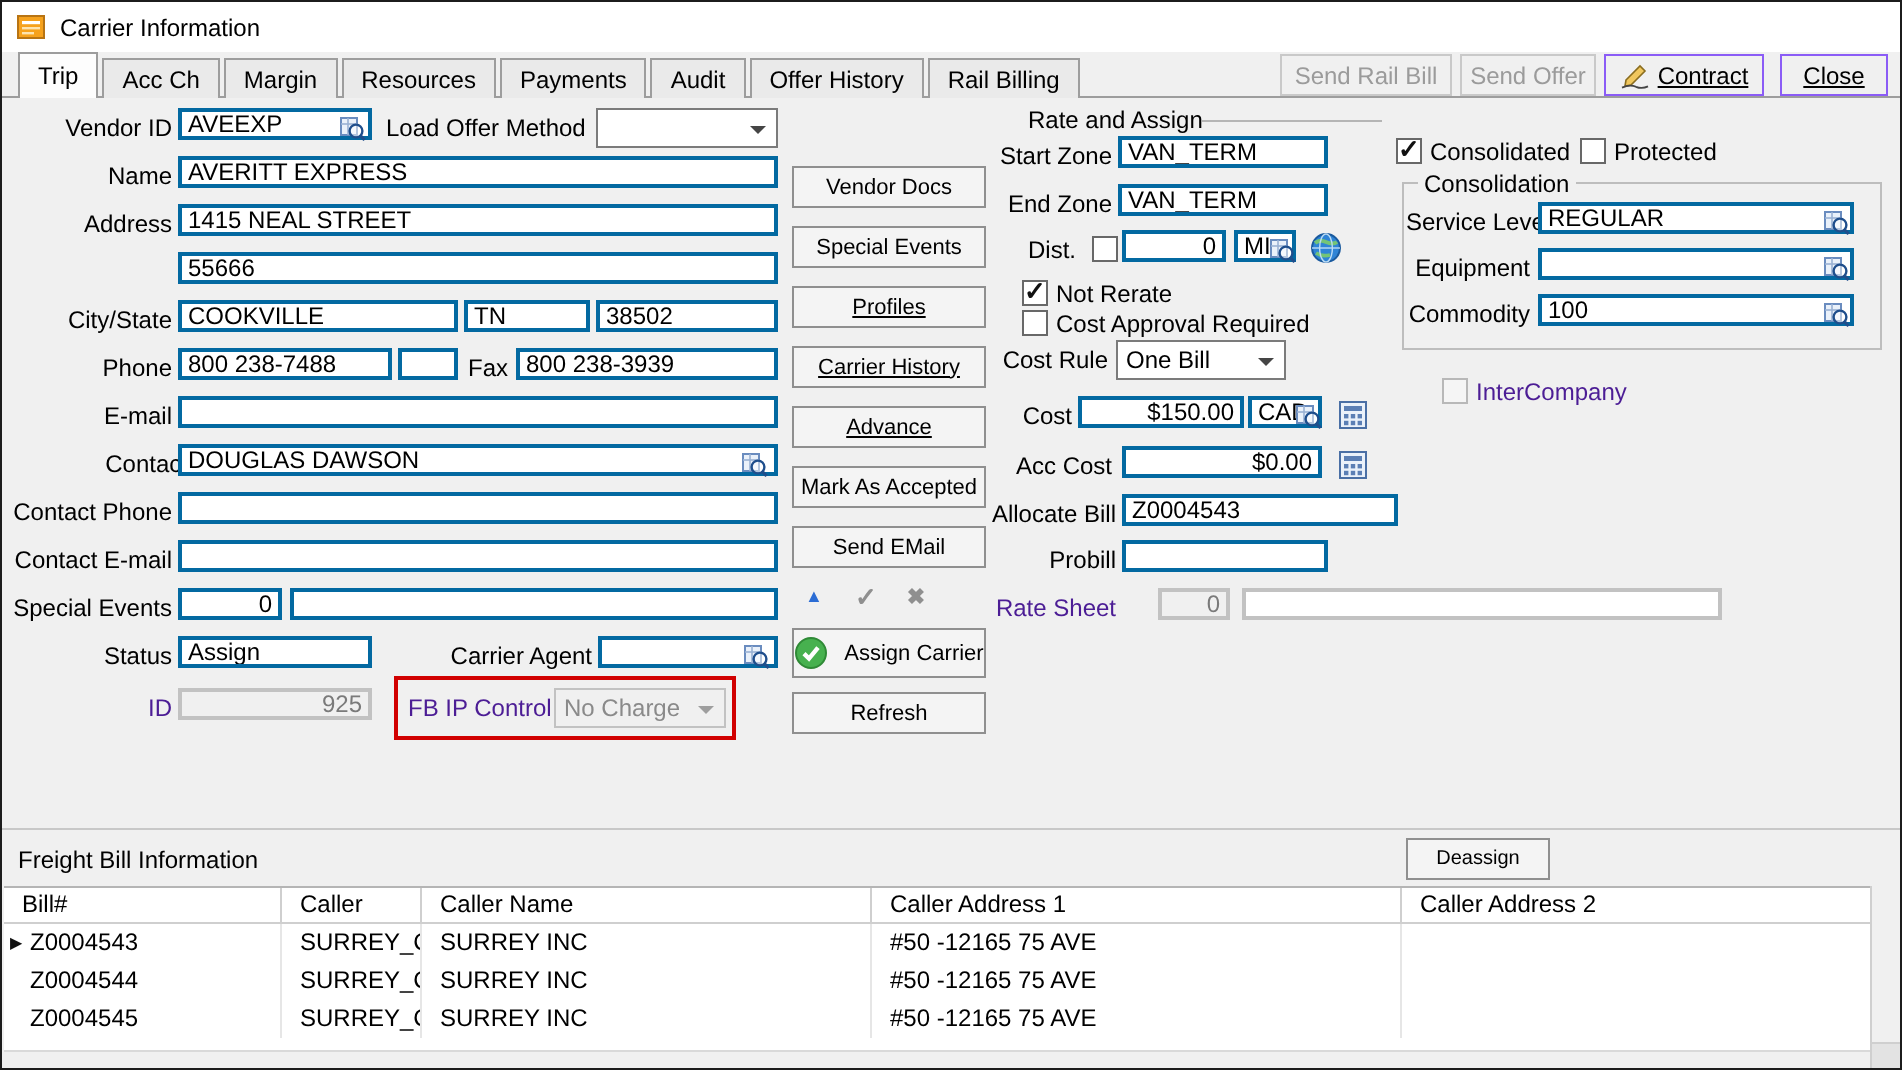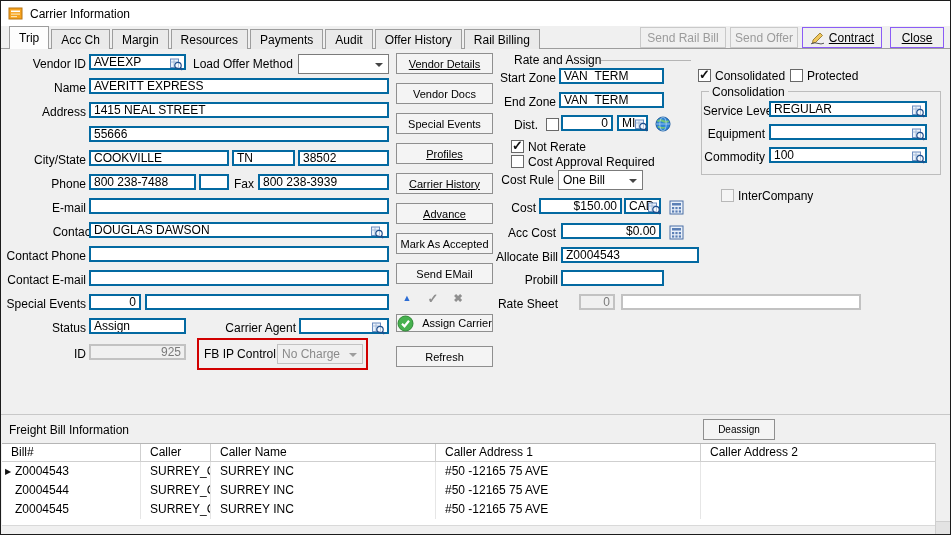--- a/index.html
+++ b/index.html
@@ -19,21 +19,21 @@
   .tab.active { height:23px; background:#fdfdfd; }
 
   .btn { font-family:inherit; font-size:12px; background:#f0f0f0; border:1px solid #8b5cf6; color:#000; display:flex; align-items:center; justify-content:center; cursor:pointer; white-space:nowrap; }
   .btn.disabled { color:#9b9b9b; border-color:#c9c9c9; }
   .topbar-btn { position:absolute; top:1px; height:21px; z-index:3; }
   .u { text-decoration:underline; }
 
   
   .lbl { position:absolute; height:20px; line-height:20px; white-space:nowrap; }
   .lbl.r { text-align:right; }
-  .lbl.dim { color:#000000; }
+  .lbl.dim { color:#4c1d95; }
   .field { position:absolute; height:16px; border:2px solid #0369a1; background:#fff; font-family:inherit; font-size:12px; padding:0 3px; color:#000; }
   .field.num { text-align:right; }
   .field.dis { background:#f0f0f0; color:#7a7a7a; border-color:#c2c2c2; }
   .field.lite { border-color:#c2c2c2; }
   .dropdown { position:absolute; height:20px; background:#fff; border:1px solid #7b7b7b; display:flex; align-items:center; padding-left:4px; cursor:pointer; }
   .dropdown .dd-arrow { position:absolute; right:5px; top:8px; width:0; height:0; border-left:4px solid transparent; border-right:4px solid transparent; border-top:4px solid #454545; }
   .dropdown.dis { background:#f0f0f0; color:#8a8a8a; border-color:#c2c2c2; }
   .dropdown.dis .dd-arrow { border-top-color:#9e9e9e; }
   .checkbox { position:absolute; width:13px; height:13px; background:#fff; border:1px solid #686868; cursor:pointer; }
   .checkbox.checked::after { content:"✓"; position:absolute; left:0; top:-3px; font-size:13px; font-weight:bold; color:#111; }
@@ -182,23 +182,20 @@
 
   <span class="lbl r dim" style="left:2px;top:343px;width:83px;">ID</span>
   <input class="field num dis" style="left: 88px; top: 343px; width: 97px;" value="925">
   <span class="lbl dim" style="left:203px;top:343px;width:70px;">FB IP Control</span>
   <div class="dropdown dis" style="left:276px;top:343px;width:86px;">
     <span>No Charge</span>
     <span class="dd-arrow"></span>
   </div>
   <div class="red-box" style="left:196px;top:337px;width:171px;height:32px;"></div>
 
-  <button class="btn action-btn" style="top:52px;">
-      <span class="u">Vendor Details</span>
-    </button>
   <button class="btn action-btn" style="top:82px;">
       <span>Vendor Docs</span>
     </button>
   <button class="btn action-btn" style="top:112px;">
       <span>Special Events</span>
     </button>
   <button class="btn action-btn" style="top:172px;">
       <span class="u">Carrier History</span>
     </button>
   <button class="btn action-btn" style="top:142px;">
@@ -217,21 +214,21 @@
   <button class="iconbtn" style="left:395px;top:289px;width:22px;height:16px;">
       <span class="tri-up">▲</span>
     </button>
   <button class="iconbtn" style="left:421px;top:289px;width:22px;height:16px;">
       <span class="gchk">✓</span>
     </button>
   <button class="iconbtn" style="left:446px;top:289px;width:22px;height:16px;">
       <span class="gx">✖</span>
     </button>
 
-  <button class="btn" style="position:absolute;left:395px;top:313px;width:97px;height:18px;gap:8px;font-size:11px;background:#f4f4f4;border:1px solid #8f8f8f;">
+  <button class="btn" style="position:absolute;left:395px;top:313px;width:97px;height:25px;gap:8px;font-size:11px;background:#f4f4f4;border:1px solid #8f8f8f;">
     <span style="display:flex">
         <svg width="17" height="17" viewBox="0 0 17 17">
           <circle cx="8.5" cy="8.5" r="7.5" fill="#47b14f" stroke="#2f8a36"></circle>
           <path d="M5 8.8 L7.5 11.3 L12 5.8" stroke="#ffffff" stroke-width="2.2" fill="none"></path>
         </svg>
       </span>
     <span>Assign Carrier</span>
   </button>
   <button class="btn action-btn" style="top:345px;">
       <span>Refresh</span>

